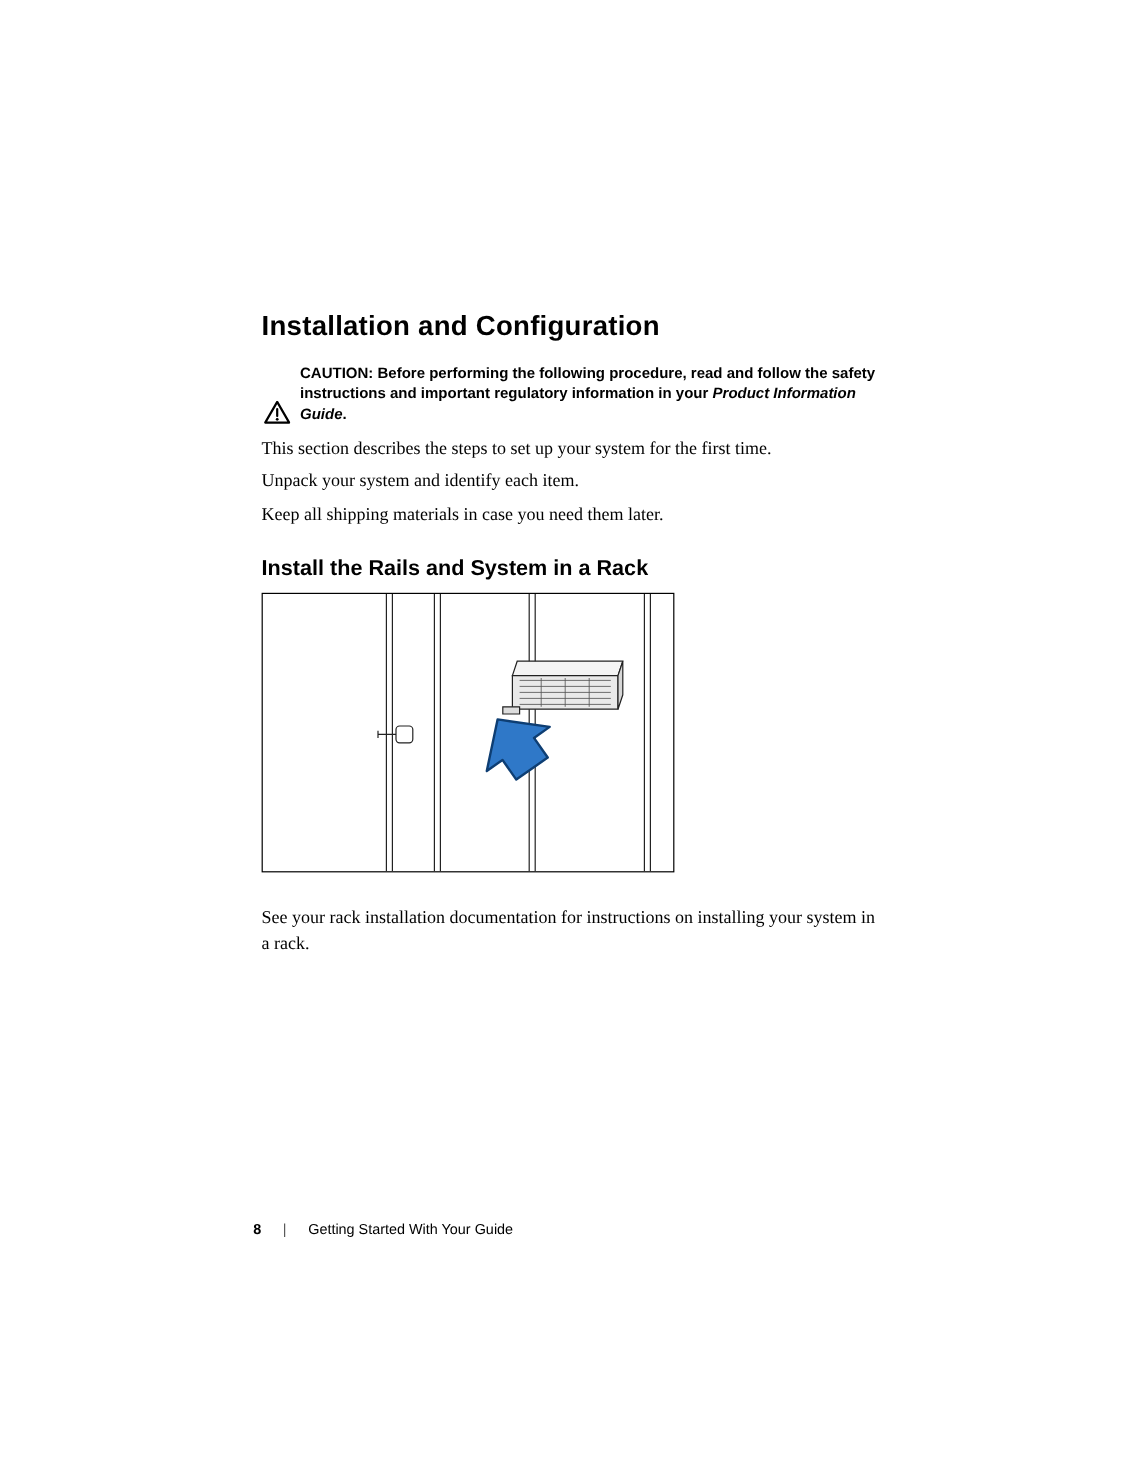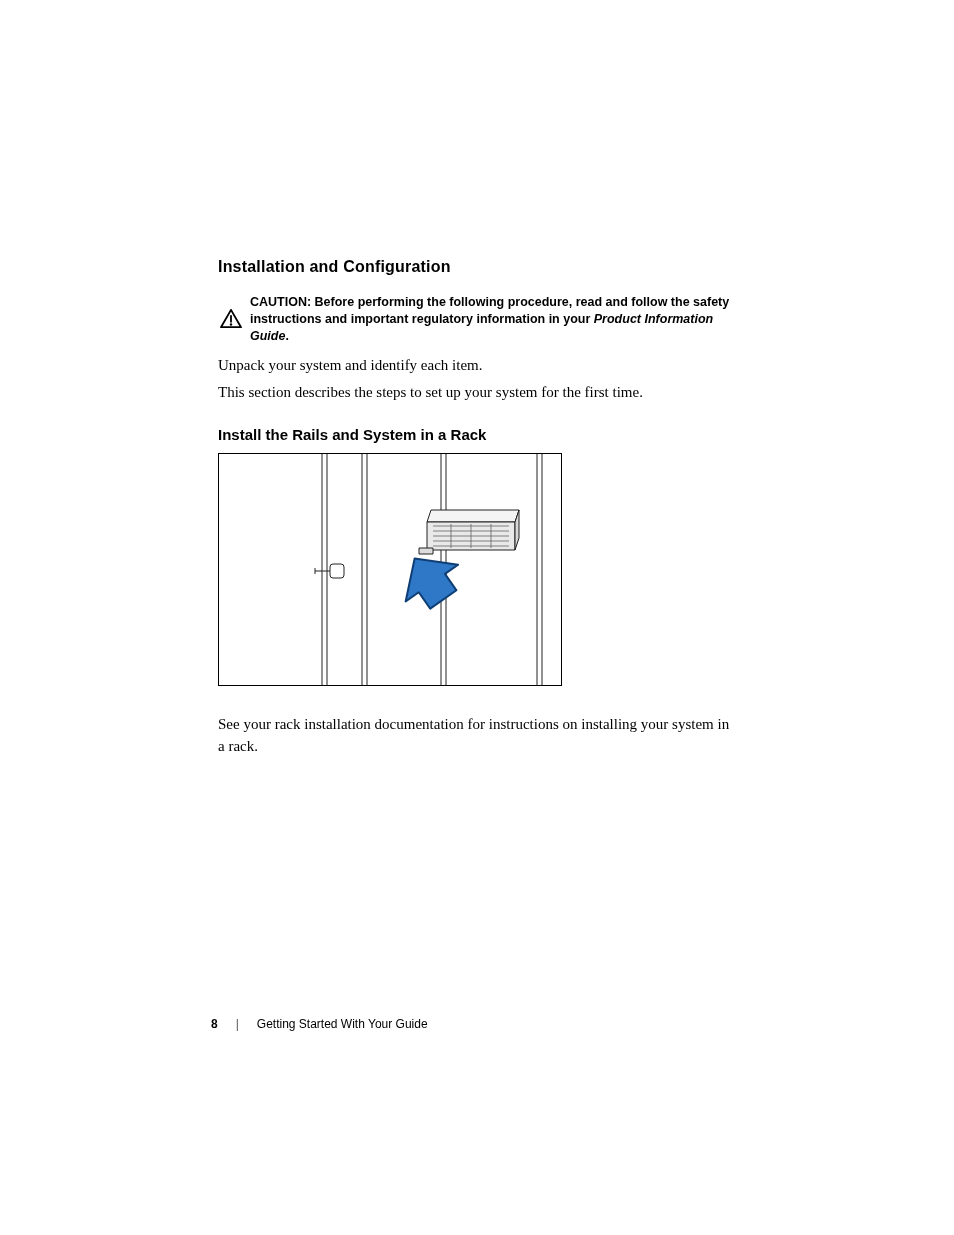--- a/index.html
+++ b/index.html
@@ -14,27 +14,27 @@
   }
   .page {
     position: absolute;
     left: 218px;
     top: 258px;
     width: 520px;
   }
   h1.section-title {
     font-family: Arial, Helvetica, sans-serif;
     font-weight: bold;
-    font-size: 16px;
+    font-size: 23px;
     margin: 0 0 18px 0;
     letter-spacing: 0.2px;
   }
   .caution-block {
     display: flex;
-    align-items: center;
+    align-items: flex-end;
     margin-bottom: 10px;
     margin-left: 2px;
   }
   .caution-icon {
     flex: 0 0 auto;
     width: 22px;
     height: 20px;
     margin-right: 8px;
     margin-top: 0px;
   }
@@ -49,21 +49,21 @@
   .caution-text .italic { font-style: italic; font-weight: bold; }
   p.body {
     font-family: Georgia, 'Times New Roman', serif;
     font-size: 15px;
     line-height: 1.45;
     margin: 0 0 6px 0;
   }
   h2.subhead {
     font-family: Arial, Helvetica, sans-serif;
     font-weight: bold;
-    font-size: 15px;
+    font-size: 18px;
     margin: 22px 0 10px 0;
   }
   .figure {
     width: 342px;
     height: 231px;
     border: 1px solid #000;
     margin: 0 0 14px 0;
     position: relative;
     overflow: hidden;
     background: #fff;
@@ -103,22 +103,23 @@
         <path d="M12 1 L23 20 L1 20 Z" fill="none" stroke="#000" stroke-width="2" stroke-linejoin="round"></path>
         <line x1="12" y1="7.5" x2="12" y2="14" stroke="#000" stroke-width="2" stroke-linecap="round"></line>
         <circle cx="12" cy="17" r="1.3" fill="#000"></circle>
       </svg>
     </span>
     <span class="caution-text">
       <span>CAUTION:</span><span class="plain-run"> Before performing the following procedure, read and follow the safety instructions and important regulatory information in your </span><span class="italic">Product Information Guide</span><span class="plain-run">.</span>
     </span>
   </div>
 
+  <p class="body">This section describes the steps to set up your system for the first time.</p>
   <p class="body">Unpack your system and identify each item.</p>
-  <p class="body">This section describes the steps to set up your system for the first time.</p>
+  <p class="body">Keep all shipping materials in case you need them later.</p>
 
   <h2 class="subhead">Install the Rails and System in a Rack</h2>
 
   <div class="figure">
     <svg viewBox="0 0 342 231" width="342" height="231">
 
       <g stroke="#222" stroke-width="1" fill="none">
         <line x1="103" y1="0" x2="103" y2="231"></line>
         <line x1="108" y1="0" x2="108" y2="231"></line>
         <line x1="143" y1="0" x2="143" y2="231"></line>

